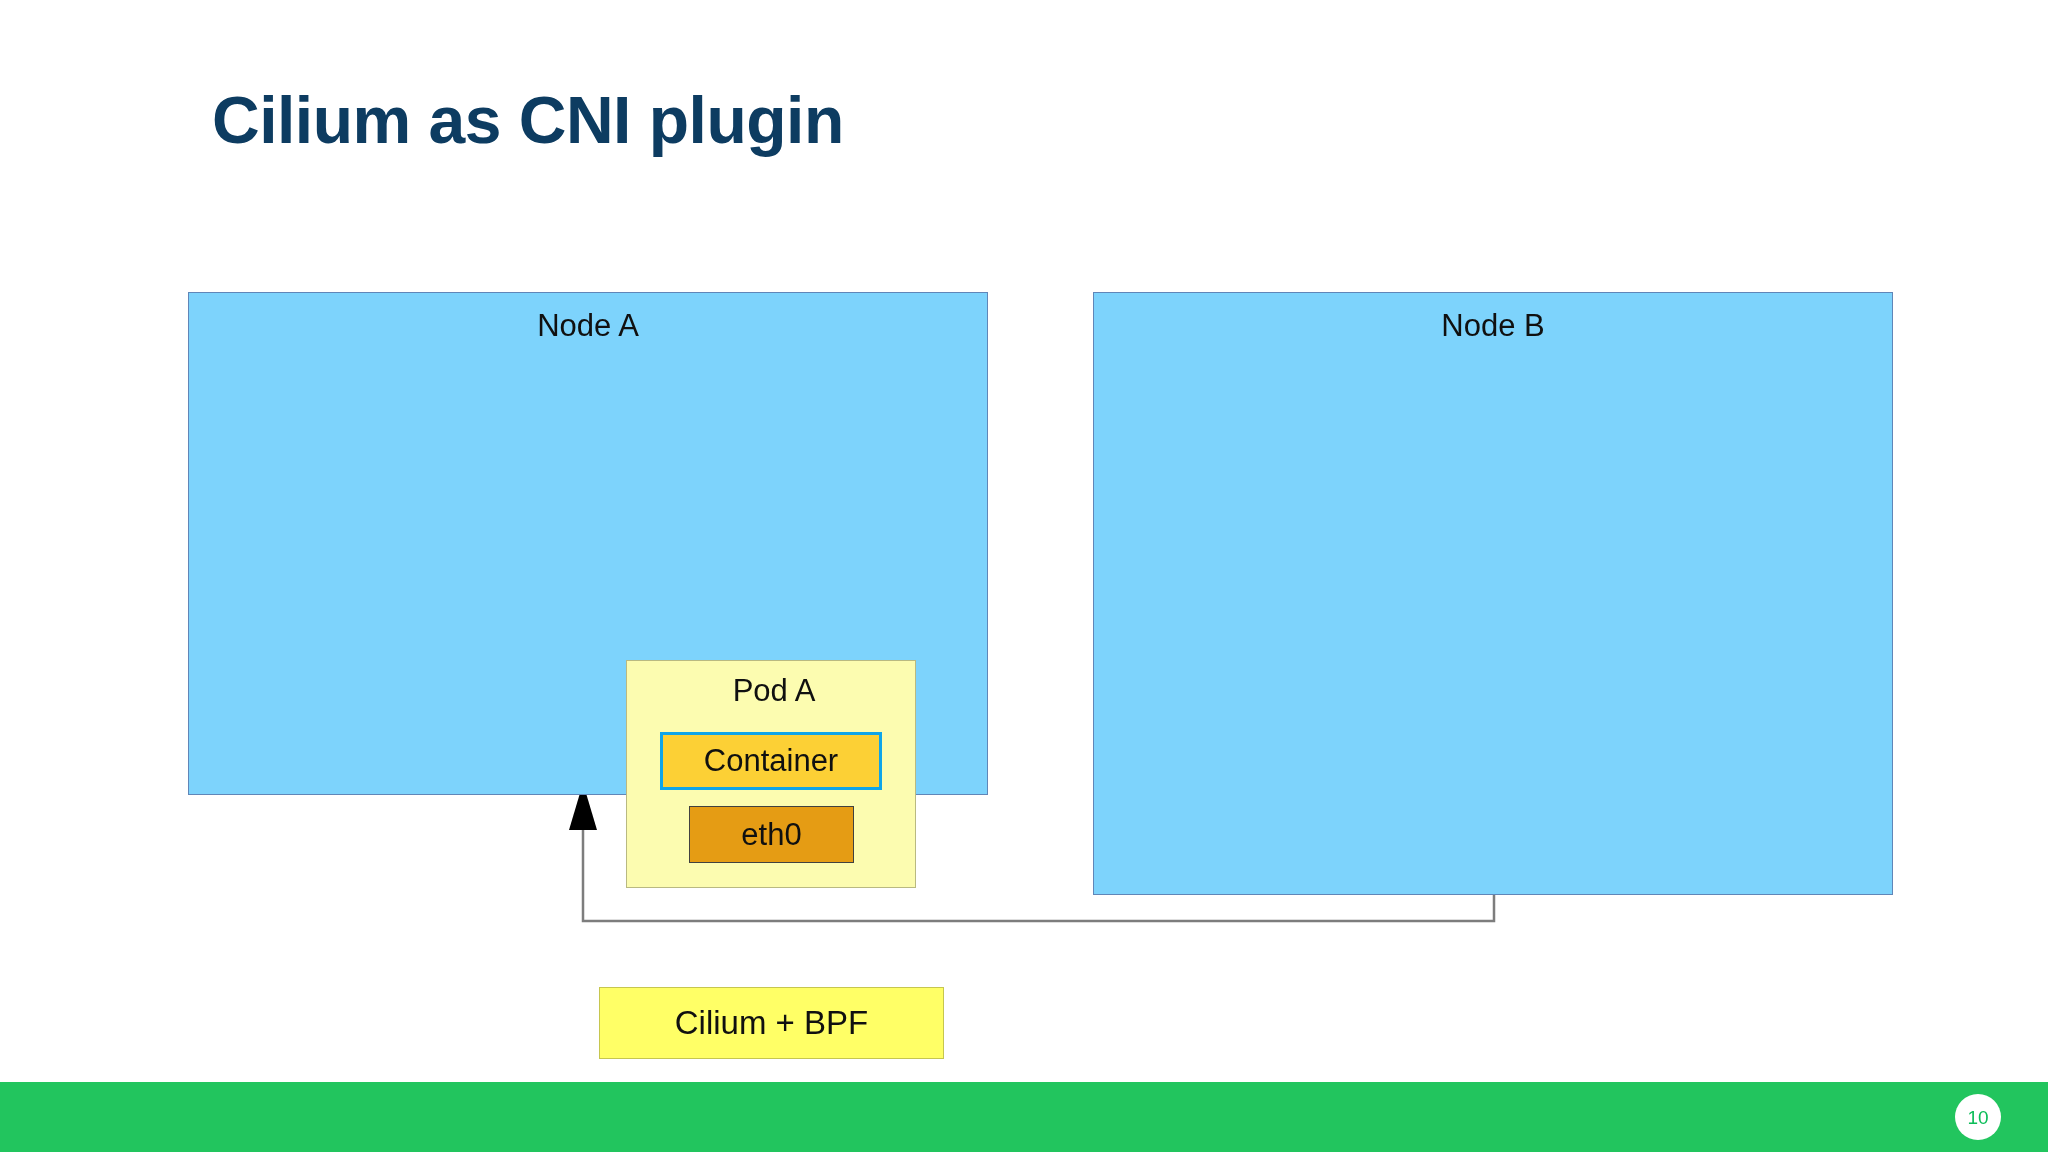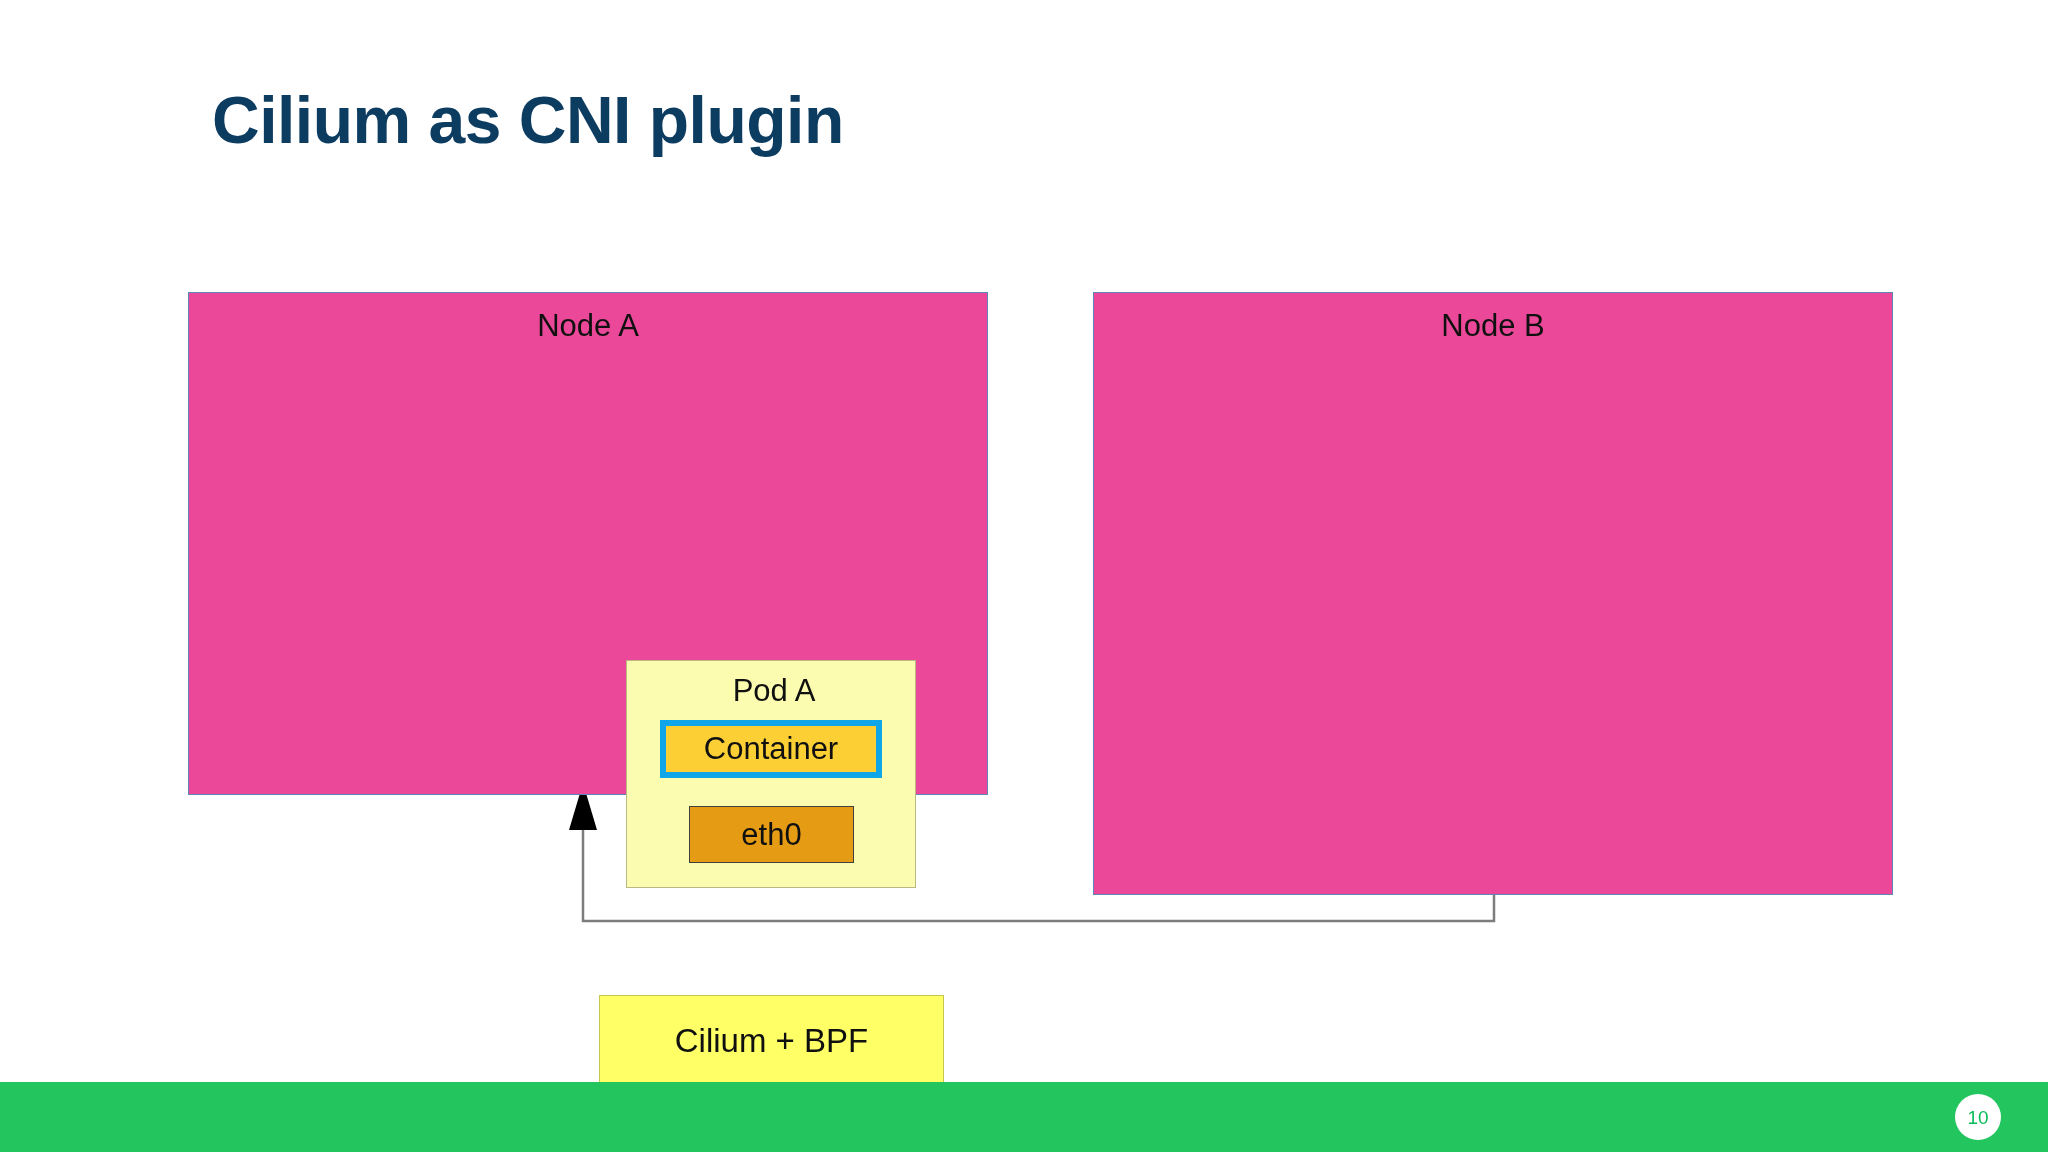--- a/index.html
+++ b/index.html
@@ -35,21 +35,21 @@
     position: absolute;
     left: 0;
     top: 0;
     width: 2048px;
     height: 1152px;
   }
 
   
   .node-box {
     position: absolute;
-    background: #ec4899;
+    background: #7dd3fc;
     border: 1px solid #6086b8;
     box-sizing: border-box;
     padding-left: 28px;
   }
   #node-a { left: 188px; top: 292px; width: 800px; height: 503px; }
   #node-b { left: 1093px; top: 292px; width: 800px; height: 603px; }
 
   .node-label {
     position: absolute;
     top: 14px;
@@ -77,26 +77,26 @@
     width: 100%;
     text-align: center;
     font-size: 31px;
     color: #101010;
     line-height: 1.2;
   }
 
   
   .container-box {
     position: absolute;
-    top: 59px;
+    top: 71px;
     left: 33px;
     width: 222px;
     height: 58px;
     background: #fcd035;
-    border: 6px solid #0ea5e9;
+    border: 3px solid #0ea5e9;
     box-sizing: border-box;
     display: flex;
     align-items: center;
     justify-content: center;
     font-size: 31px;
     color: #101010;
   }
 
   
   .eth-box {
@@ -120,21 +120,21 @@
     position: absolute;
     background: #ffff66;
     border: 1px solid #c6c64f;
     box-sizing: border-box;
     display: flex;
     align-items: center;
     justify-content: center;
     font-size: 33px;
     color: #101010;
   }
-  #cilium-a { left: 410px; top: 694px; width: 345px; height: 92px; margin-top: 8px; }
+  #cilium-a { left: 410px; top: 694px; width: 345px; height: 72px; }
 
   
   .footer-bar {
     position: absolute;
     left: 0;
     bottom: 0;
     width: 2048px;
     height: 70px;
     background: #22c55e;
   }

